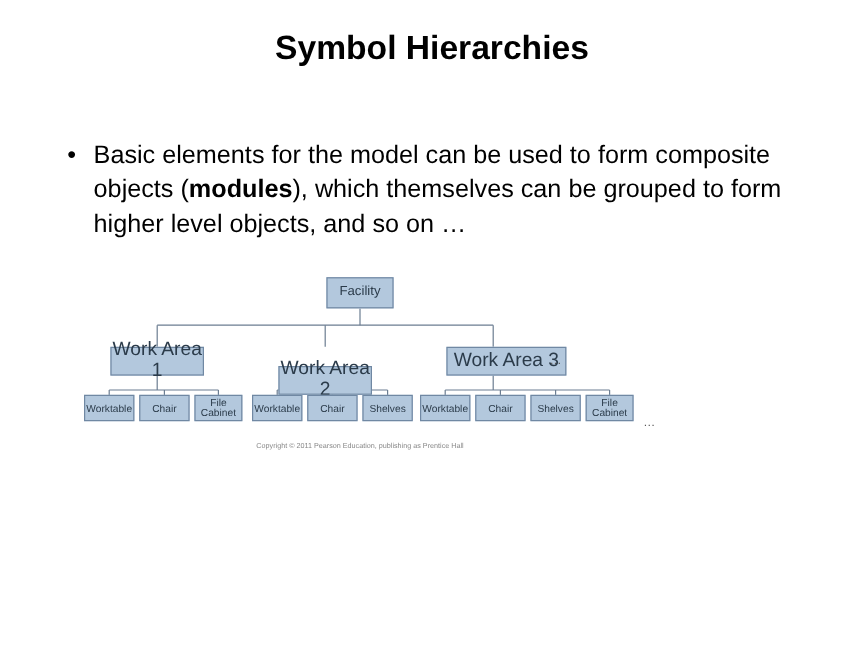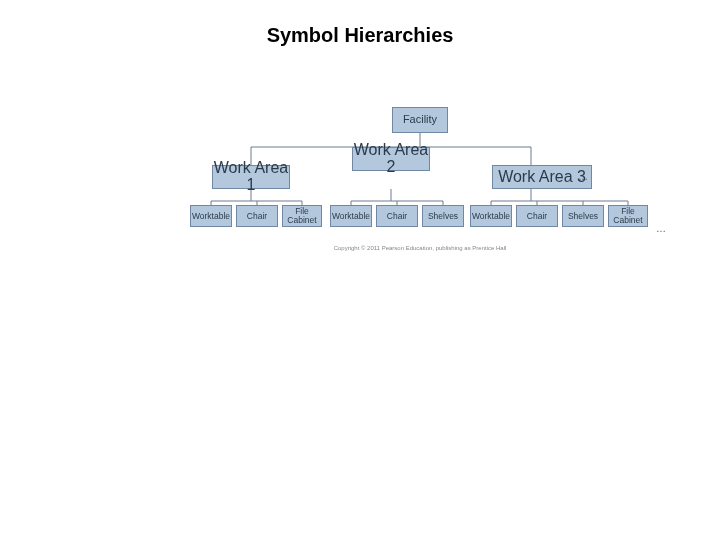--- a/index.html
+++ b/index.html
@@ -11,21 +11,21 @@
     overflow: hidden;
   }
   .slide {
     width: 100%;
     height: 100%;
     padding: 24px 40px 10px 40px;
   }
   .title {
     text-align: center;
     font-weight: bold;
-    font-size: 20px;
+    font-size: 28px;
     margin-bottom: 60px;
   }
   .bullets {
     font-size: 21px;
     line-height: 1.35;
     margin-left: 16px;
     margin-bottom: 30px;
   }
   .bullets li {
     list-style: none;
@@ -36,21 +36,21 @@
   .bullets li::before {
     content: "•";
     position: absolute;
     left: 0;
     top: 0;
     color: #000;
   }
   .bold-inline { font-weight: bold; }
   .diagram-wrap {
     display: flex;
-    justify-content: flex-end;
+    justify-content: flex-start;
   }
   .diagram {
     position: relative;
     width: 520px;
     height: 150px;
   }
   .node {
     position: absolute;
     border: 1px solid #7088a3;
     background: #b3c8dd;
@@ -59,21 +59,21 @@
     text-align: center;
     display: flex;
     align-items: center;
     justify-content: center;
     line-height: 1.05;
   }
   
   .n-facility { left: 232px; top: 0; width: 56px; height: 26px; font-size: 11px; }
   
   .n-wa1 { left: 52px;  top: 58px; width: 78px; height: 24px; }
-  .n-wa2 { left: 192px; top: 40px; width: 78px; height: 24px; }
+  .n-wa2 { left: 192px; top: 74px; width: 78px; height: 24px; }
   .n-wa3 { left: 332px; top: 58px; width: 100px; height: 24px; }
   
   .leaf { top: 98px; width: 42px; height: 22px; font-size: 8.5px; }
   
   .g1a { left: 30px; }
   .g1b { left: 76px; }
   .g1c { left: 122px; width: 40px; }
   
   .g2a { left: 170px; }
   .g2b { left: 216px; }
@@ -110,20 +110,23 @@
   }
 </style>
 </head>
 <body>
 
 <div class="slide">
 
   <h1 class="title">Symbol Hierarchies</h1>
 
   <ul class="bullets">
+    <li>
+      <span>Basic elements for the model can be used to form composite objects (</span><span class="bold-inline">modules</span><span>), which themselves can be grouped to form higher level objects, and so on …</span>
+    </li>
   </ul>
 
   <div class="diagram-wrap">
     <div class="diagram">
 
       <svg class="connectors">
 
         <line x1="260" y1="26" x2="260" y2="40"></line>
         <line x1="91" y1="40" x2="371" y2="40"></line>
         <line x1="91" y1="40" x2="91" y2="58"></line>

